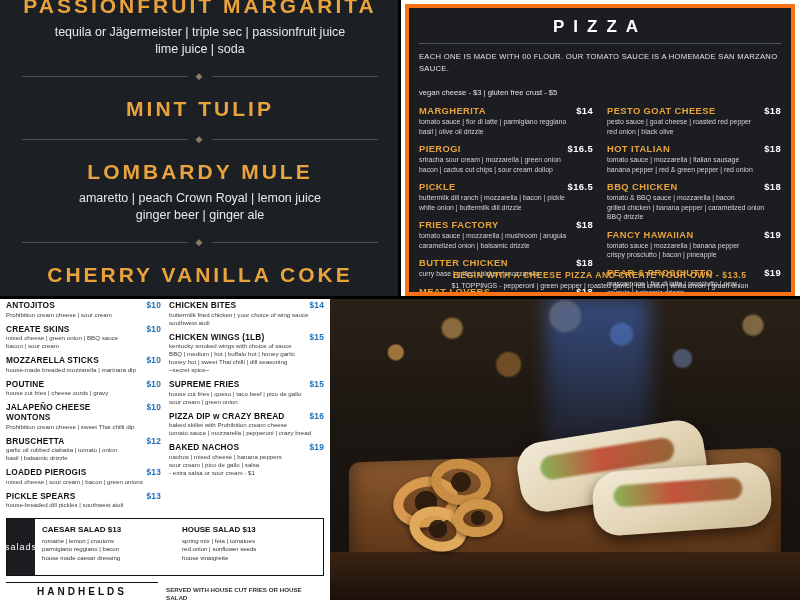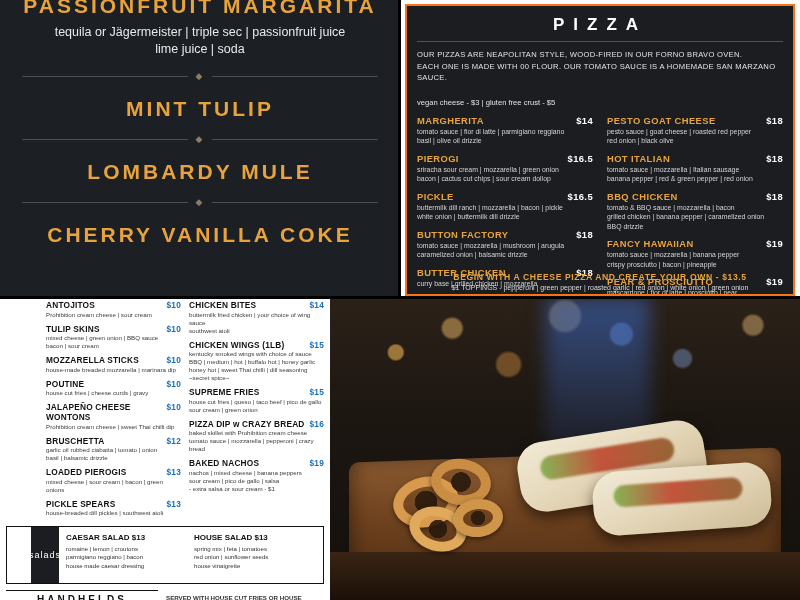--- a/index.html
+++ b/index.html
@@ -34,21 +34,21 @@
     content: ""; flex: 1; height: 1px; background: #4a4e55; margin: 0 8px;
   }
   .ck-block { margin-bottom: 2px; }
 
   
   .pizza {
     position: absolute; left: 400px; top: 0; width: 400px; height: 298px;
     background: #ffffff; padding: 4px 5px 0 5px;
   }
   .pz-inner {
-    border: 2px solid #f97316; background: #1b1d21; color: #fff;
+    border: 4px solid #f97316; background: #1b1d21; color: #fff;
     width: 100%; height: 292px; padding: 6px 10px 0 10px; overflow: hidden;
     position: relative;
   }
   .pz-title {
     text-align: center; color: #fff; letter-spacing: 9px;
     font-size: 17px; font-weight: bold; padding: 3px 0 6px 0;
   }
   .pz-rule { height: 1px; background: #4d5158; margin: 0 0 7px 0; }
   .pz-intro {
     font-size: 7.6px; line-height: 11.5px; color: #e2e2e2; letter-spacing: .3px;
@@ -71,36 +71,36 @@
   .pz-footer .f1 {
     color: #e8a33d; font-size: 8.6px; font-weight: bold; letter-spacing: .6px; text-align: center;
   }
   .pz-footer .f2 { color: #dcdcdc; font-size: 7px; margin-top: 2px; }
 
   
   .apps {
     position: absolute; left: 0; top: 298px; width: 330px; height: 302px;
     background: #fff; color: #1a1a1a; overflow: hidden;
   }
-  .apps-grid { display: flex; padding: 2px 6px 0 6px; gap: 8px; margin-left: 40px; }
+  .apps-grid { display: flex; padding: 2px 6px 0 6px; gap: 8px; }
   .apps-col { flex: 1; }
   .ap-item { margin-bottom: 5px; }
   .ap-head {
     display: flex; justify-content: space-between; align-items: baseline;
     font-size: 8.3px; font-weight: bold; letter-spacing: .2px; color: #111;
   }
   .ap-head .pr { color: #1b6fb8; font-weight: bold; }
   .ap-desc { font-size: 6.2px; line-height: 8px; color: #3b3b3b; margin-top: .5px; }
 
   .salads {
     margin: 4px 6px 0 6px; border: 1px solid #111; display: flex; height: 58px;
   }
   .salads-tab {
     width: 28px; background: #1b1d21; color: #fff; display: flex;
-    align-items: center; justify-content: center; font-size: 9px; letter-spacing: 1px; margin-left: 24px;
+    align-items: center; justify-content: center; font-size: 9px; letter-spacing: 1px;
   }
   .salads-tab span { transform: rotate(-0deg); }
   .salads-body { flex: 1; display: flex; padding: 6px 4px; }
   .salad { flex: 1; padding: 0 3px; }
   .salad .nm { font-size: 8px; font-weight: bold; color: #111; }
   .salad .ds { font-size: 6.1px; line-height: 8.4px; color: #333; margin-top: 3px; }
 
   .handhelds { margin: 6px 6px 0 6px; }
   .hh-title {
     display: flex; align-items: center; justify-content: center;
@@ -193,36 +193,37 @@
 
     <div class="ck-block">
       <div class="ck-title">MINT TULIP</div>
     </div>
     <div class="ck-div">
         <span>◆</span>
       </div>
 
     <div class="ck-block">
       <div class="ck-title">LOMBARDY MULE</div>
+      <div class="ck-sub" style="white-space:pre-line">amaretto  |  peach Crown Royal  |  lemon juice
+ginger beer  |  ginger ale</div>
     </div>
     <div class="ck-div">
         <span>◆</span>
       </div>
 
     <div class="ck-block">
       <div class="ck-title">CHERRY VANILLA COKE</div>
 
     </div>
   </section>
 
   <section class="pizza">
     <div class="pz-inner">
       <div class="pz-title">PIZZA</div>
       <div class="pz-rule"></div>
-      <div class="pz-intro">OUR PIZZAS ARE NEAPOLITAN STYLE, WOOD-FIRED IN OUR FORNO BRAVO OVEN.</div>
       <div class="pz-intro">EACH ONE IS MADE WITH 00 FLOUR. OUR TOMATO SAUCE IS A HOMEMADE SAN MARZANO SAUCE.</div>
       <div class="pz-veg">vegan cheese - $3  |  gluten free crust - $5</div>
 
       <div class="pz-cols">
         <div class="pz-col">
           <div class="pz-item">
             <div class="pz-head">
                 <span class="nm">MARGHERITA</span>
                 <span class="pr">$14</span>
               </div>
@@ -240,21 +241,21 @@
           <div class="pz-item">
             <div class="pz-head">
                 <span class="nm">PICKLE</span>
                 <span class="pr">$16.5</span>
               </div>
             <div class="pz-desc" style="white-space:pre-line">buttermilk dill ranch | mozzarella | bacon | pickle
 white onion | buttermilk dill drizzle</div>
           </div>
           <div class="pz-item">
             <div class="pz-head">
-                <span class="nm">BUTTON FACTORY</span>
+                <span class="nm">FRIES FACTORY</span>
                 <span class="pr">$18</span>
               </div>
             <div class="pz-desc" style="white-space:pre-line">tomato sauce | mozzarella | mushroom | arugula
 caramelized onion | balsamic drizzle</div>
           </div>
           <div class="pz-item">
             <div class="pz-head">
                 <span class="nm">BUTTER CHICKEN</span>
                 <span class="pr">$18</span>
               </div>
@@ -327,21 +328,21 @@
       <div class="apps-col">
         <div class="ap-item">
           <div class="ap-head">
               <span style="white-space:pre-line">ANTOJITOS</span>
               <span class="pr">$10</span>
             </div>
           <div class="ap-desc" style="white-space:pre-line">Prohibition cream cheese | sour cream</div>
         </div>
         <div class="ap-item">
           <div class="ap-head">
-              <span style="white-space:pre-line">TULIP SKINS</span>
+              <span style="white-space:pre-line">CREATE SKINS</span>
               <span class="pr">$10</span>
             </div>
           <div class="ap-desc" style="white-space:pre-line">mixed cheese | green onion | BBQ sauce
 bacon | sour cream</div>
         </div>
         <div class="ap-item">
           <div class="ap-head">
               <span style="white-space:pre-line">MOZZARELLA STICKS</span>
               <span class="pr">$10</span>
             </div>

